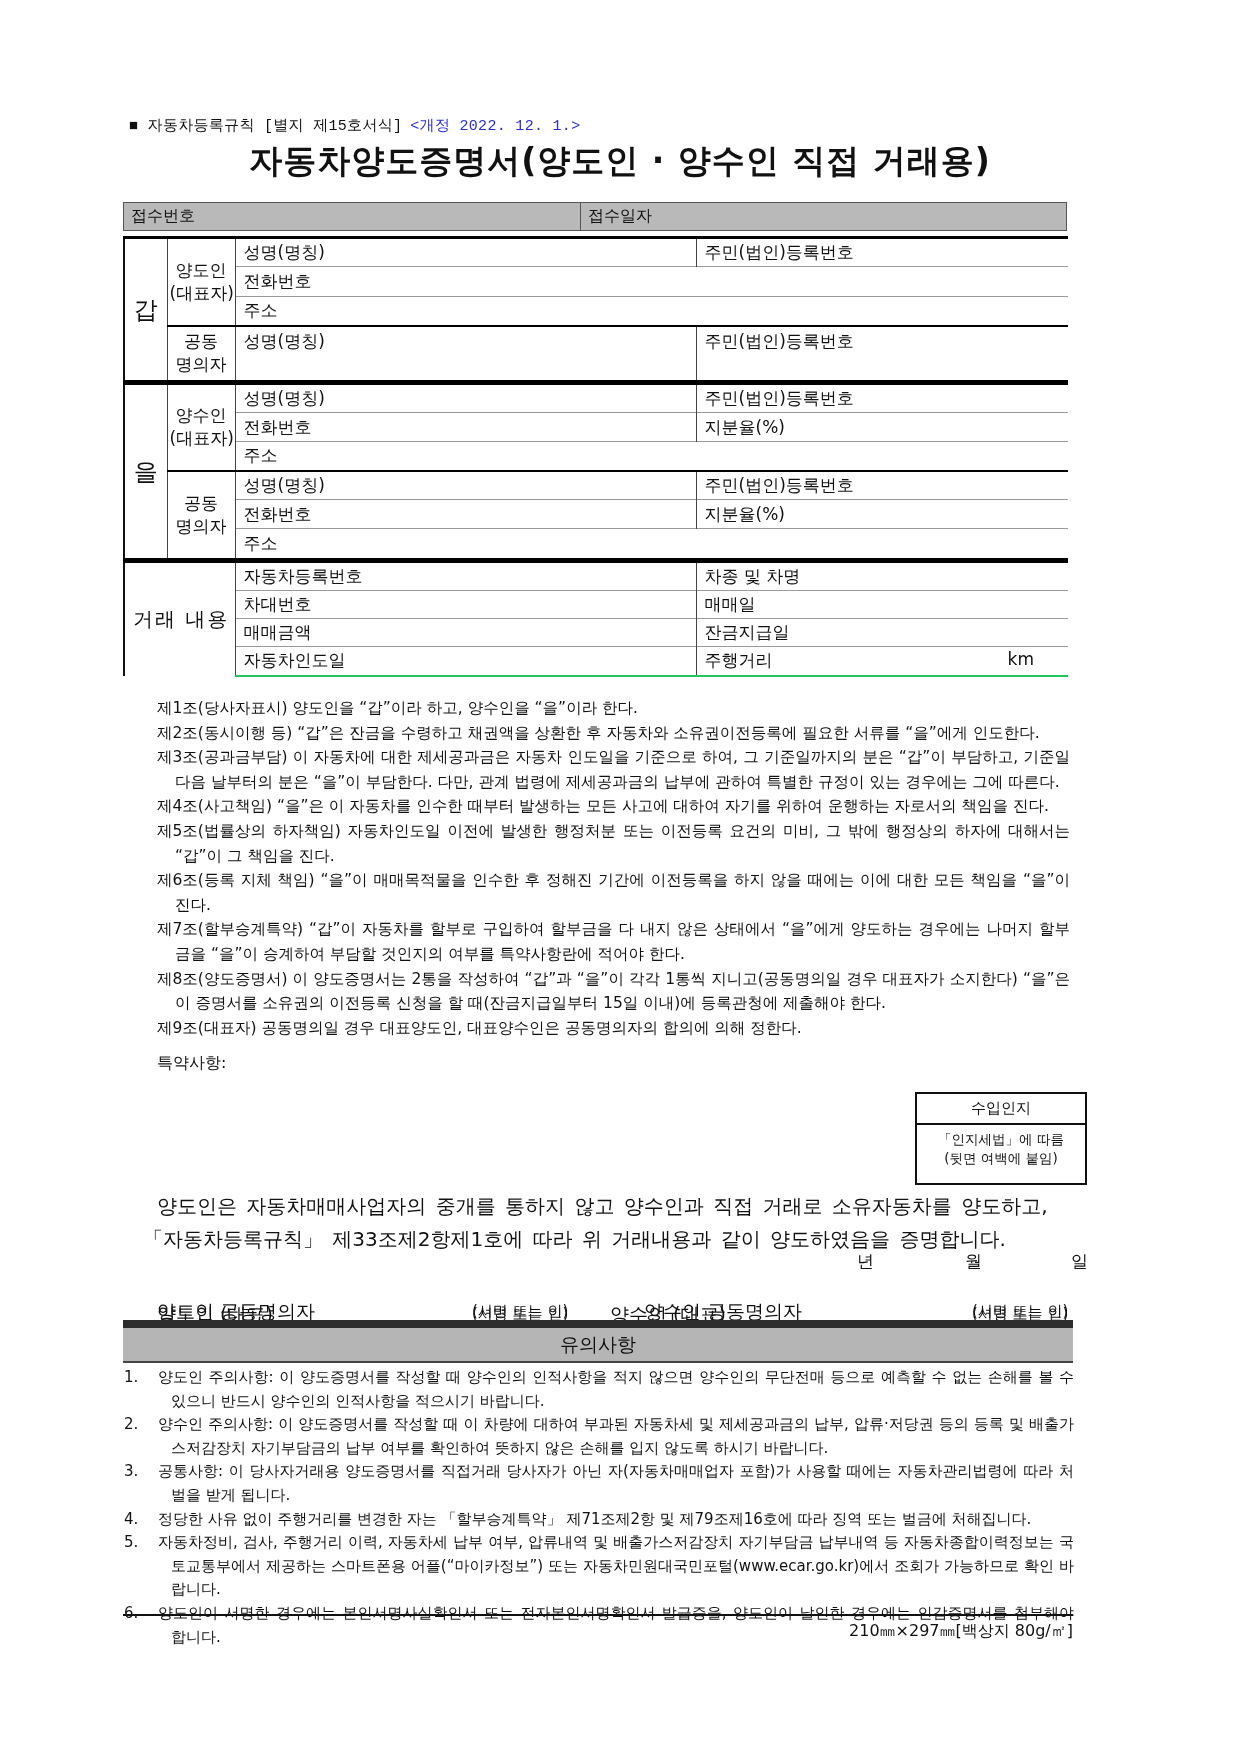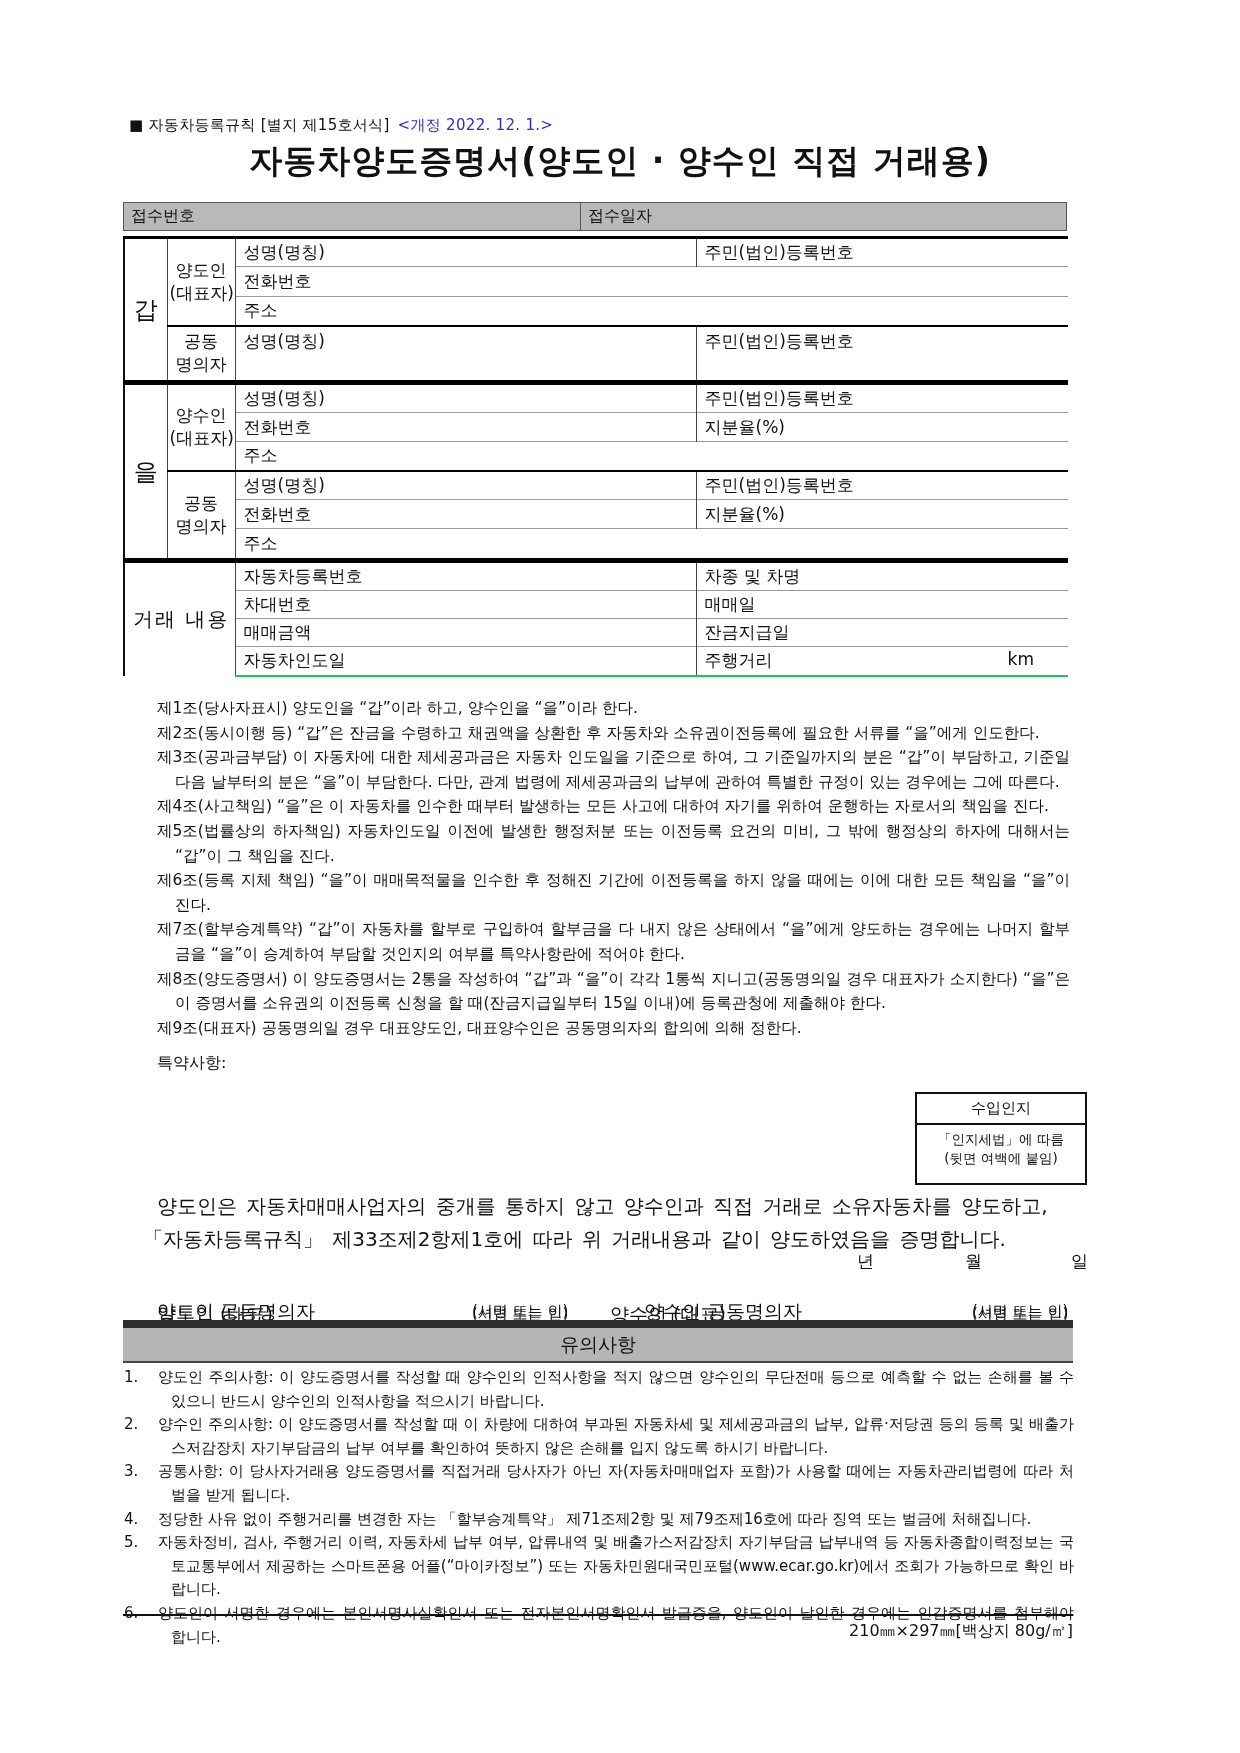--- a/index.html
+++ b/index.html
@@ -2,21 +2,21 @@
 <html lang="ko"><head>
 <meta charset="utf-8">
 <style>
   html,body{margin:0;padding:0;background:#ffffff;}
   .page{
     position:relative;width:1240px;height:1753px;background:#ffffff;
     font-family:"DejaVu Sans","Liberation Sans",sans-serif;color:#111;
     overflow:hidden;margin:0 auto;
   }
   
-  .form-ref{position:absolute;left:129px;top:116px;font-size:15px;letter-spacing:.3px;white-space:nowrap;}
+  .form-ref{position:absolute;left:129px;top:116px;font-size:15px;letter-spacing:.3px;white-space:nowrap;font-family:Liberation Mono, monospace;}
   .form-ref .rev{color:#2a2ed0;margin-left:8px;}
   .doc-title{position:absolute;left:0;top:139px;width:1240px;text-align:center;
     font-size:33px;font-weight:bold;letter-spacing:1px;}
   
   .receipt{position:absolute;left:123px;top:202px;width:944px;height:29px;display:flex;
     background:#b9b9b9;border:1px solid #555;box-sizing:border-box;font-size:16px;}
   .receipt .c1{width:457px;border-right:1px solid #555;padding:3px 7px 0;box-sizing:border-box;}
   .receipt .c2{flex:1;padding:3px 7px 0;}
   
   .main-table{position:absolute;left:123px;top:236px;}

